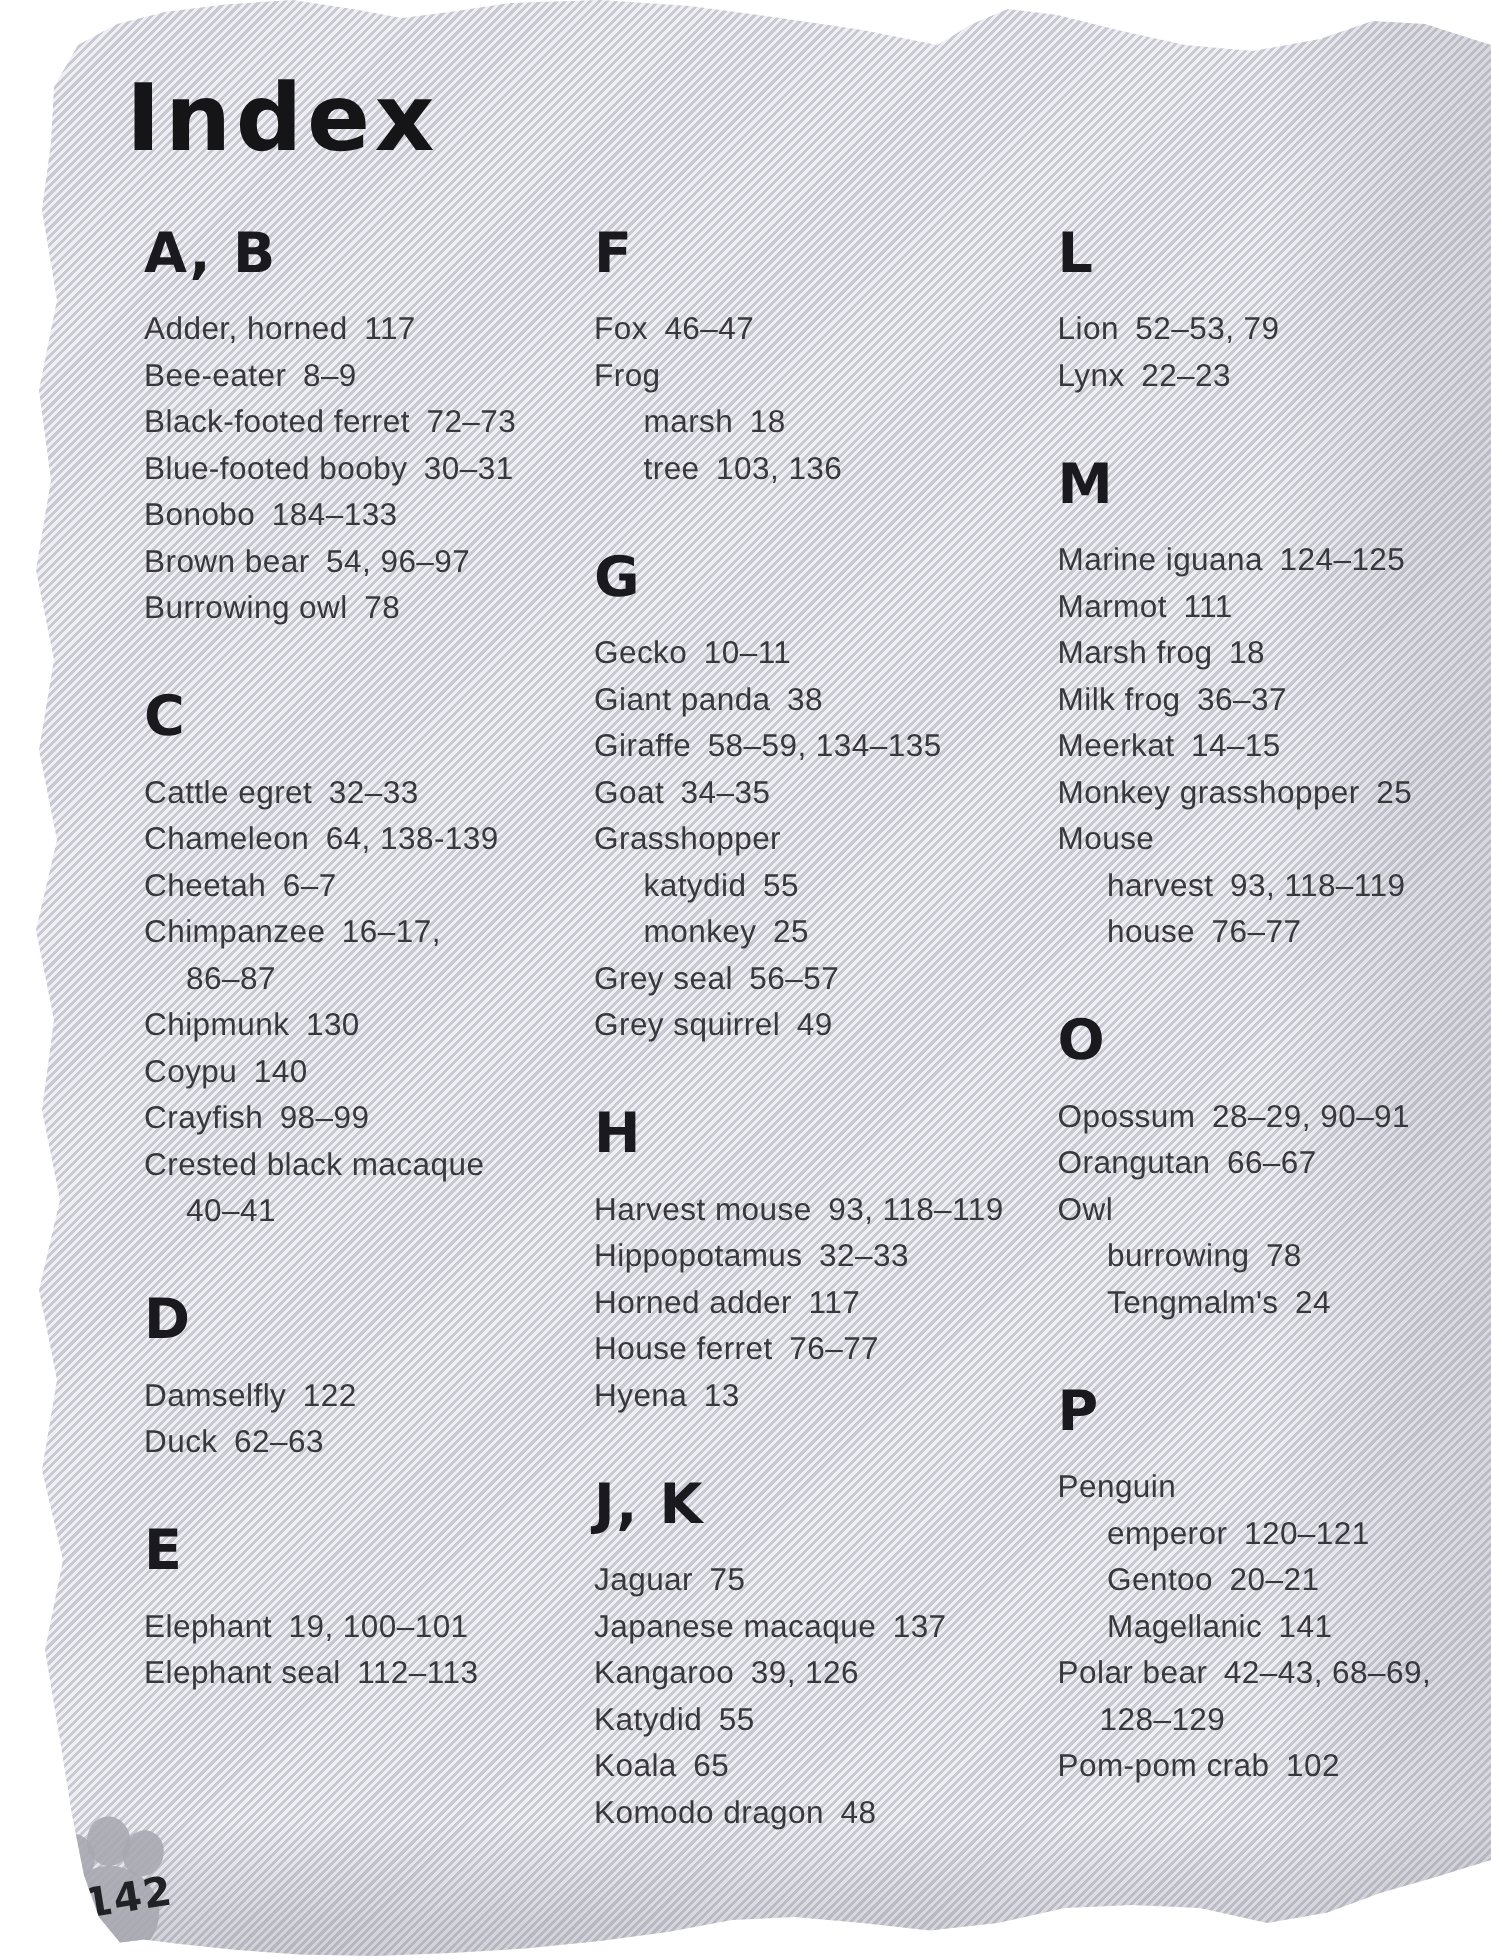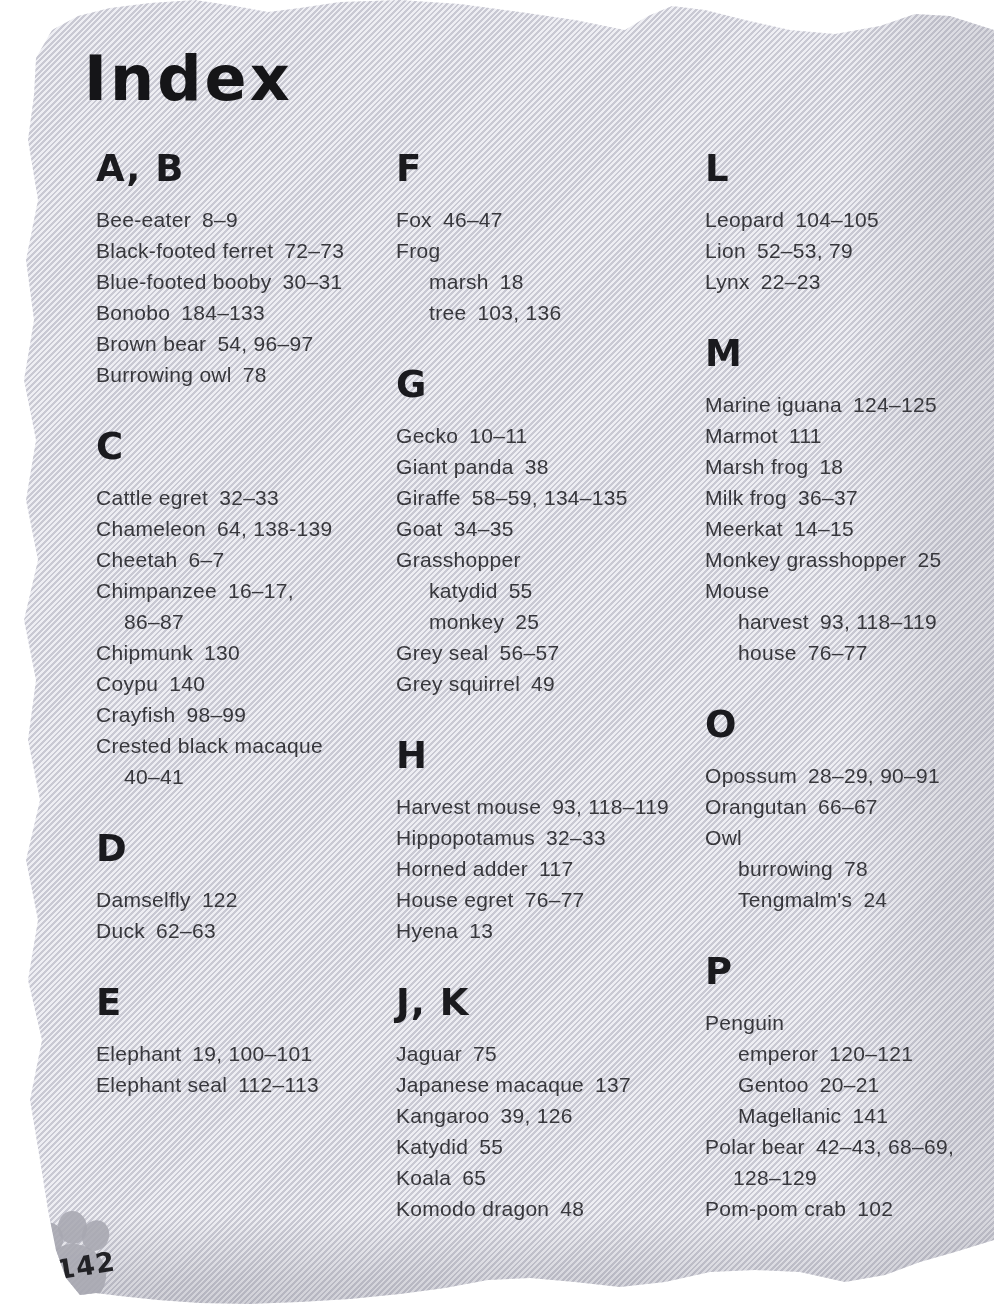--- a/index.html
+++ b/index.html
@@ -80,20 +80,21 @@
 </head>
 <body>
 
 <div class="canvas">
   <div class="page">
     <h1 class="title">Index</h1>
 
     <div class="col" id="col1">
         <div class="section">
           <div class="heading">A, B</div>
+          <div class="entry"><span class="lbl">Adder, horned</span><span class="pg">117</span></div>
           <div class="entry"><span class="lbl">Bee-eater</span><span class="pg">8–9</span></div>
           <div class="entry"><span class="lbl">Black-footed ferret</span><span class="pg">72–73</span></div>
           <div class="entry"><span class="lbl">Blue-footed booby</span><span class="pg">30–31</span></div>
           <div class="entry"><span class="lbl">Bonobo</span><span class="pg">184–133</span></div>
           <div class="entry"><span class="lbl">Brown bear</span><span class="pg">54, 96–97</span></div>
           <div class="entry"><span class="lbl">Burrowing owl</span><span class="pg">78</span></div>
         </div>
         <div class="section">
           <div class="heading">C</div>
           <div class="entry"><span class="lbl">Cattle egret</span><span class="pg">32–33</span></div>
@@ -136,37 +137,36 @@
           <div class="entry sub"><span class="lbl">katydid</span><span class="pg">55</span></div>
           <div class="entry sub"><span class="lbl">monkey</span><span class="pg">25</span></div>
           <div class="entry"><span class="lbl">Grey seal</span><span class="pg">56–57</span></div>
           <div class="entry"><span class="lbl">Grey squirrel</span><span class="pg">49</span></div>
         </div>
         <div class="section">
           <div class="heading">H</div>
           <div class="entry"><span class="lbl">Harvest mouse</span><span class="pg">93, 118–119</span></div>
           <div class="entry"><span class="lbl">Hippopotamus</span><span class="pg">32–33</span></div>
           <div class="entry"><span class="lbl">Horned adder</span><span class="pg">117</span></div>
-          <div class="entry"><span class="lbl">House egret</span><span class="pg">76–77</span></div>
+          <div class="entry"><span class="lbl">House ferret</span><span class="pg">76–77</span></div>
           <div class="entry"><span class="lbl">Hyena</span><span class="pg">13</span></div>
         </div>
         <div class="section">
           <div class="heading">J, K</div>
           <div class="entry"><span class="lbl">Jaguar</span><span class="pg">75</span></div>
           <div class="entry"><span class="lbl">Japanese macaque</span><span class="pg">137</span></div>
           <div class="entry"><span class="lbl">Kangaroo</span><span class="pg">39, 126</span></div>
           <div class="entry"><span class="lbl">Katydid</span><span class="pg">55</span></div>
           <div class="entry"><span class="lbl">Koala</span><span class="pg">65</span></div>
           <div class="entry"><span class="lbl">Komodo dragon</span><span class="pg">48</span></div>
         </div>
       </div>
     <div class="col" id="col3">
         <div class="section">
           <div class="heading">L</div>
-          <div class="entry"><span class="lbl">Leopard</span><span class="pg">104–105</span></div>
           <div class="entry"><span class="lbl">Lion</span><span class="pg">52–53, 79</span></div>
           <div class="entry"><span class="lbl">Lynx</span><span class="pg">22–23</span></div>
         </div>
         <div class="section">
           <div class="heading">M</div>
           <div class="entry"><span class="lbl">Marine iguana</span><span class="pg">124–125</span></div>
           <div class="entry"><span class="lbl">Marmot</span><span class="pg">111</span></div>
           <div class="entry"><span class="lbl">Marsh frog</span><span class="pg">18</span></div>
           <div class="entry"><span class="lbl">Milk frog</span><span class="pg">36–37</span></div>
           <div class="entry"><span class="lbl">Meerkat</span><span class="pg">14–15</span></div>

